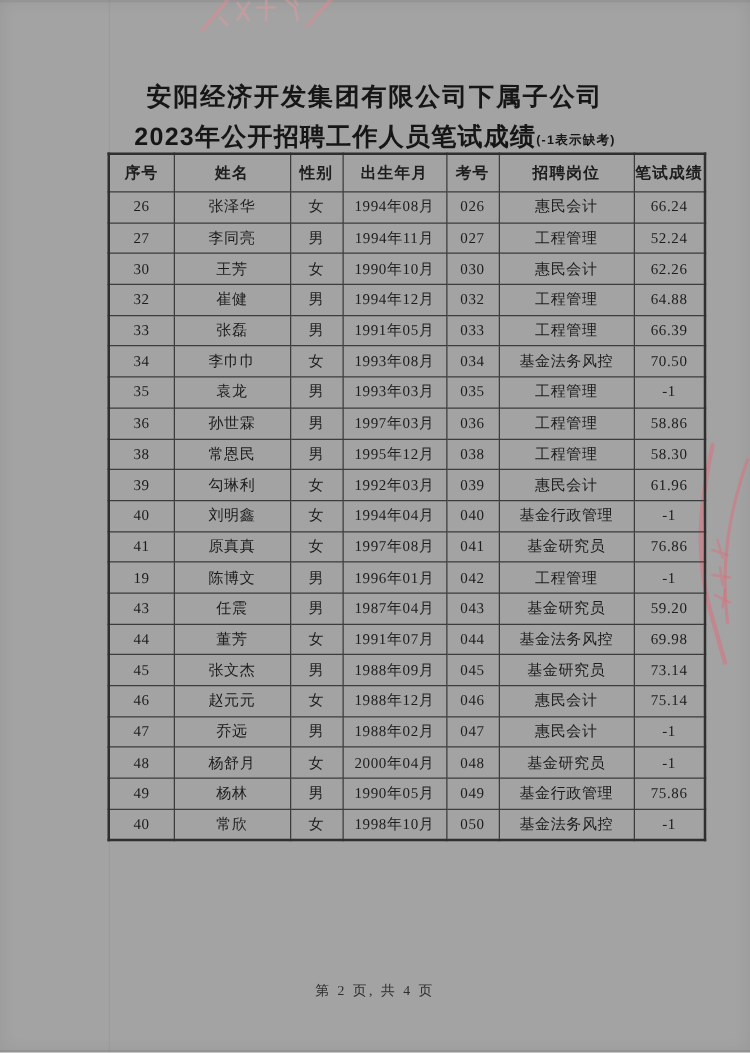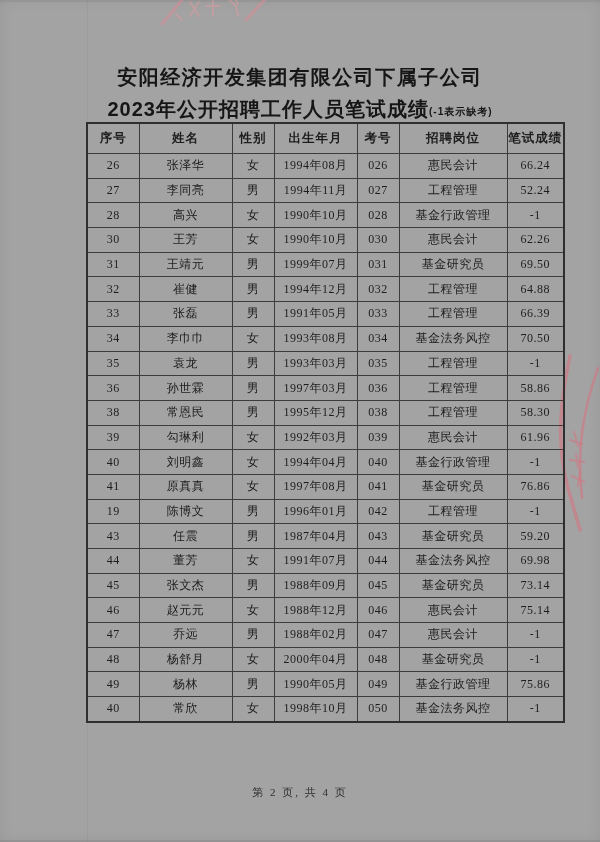--- a/index.html
+++ b/index.html
@@ -135,45 +135,27 @@
         <tr>
           <td>27</td>
           <td>李同亮</td>
           <td>男</td>
           <td>1994年11月</td>
           <td>027</td>
           <td>工程管理</td>
           <td>52.24</td>
         </tr>
         <tr>
-          <td>28</td>
-          <td>高兴</td>
-          <td>女</td>
-          <td>1990年10月</td>
-          <td>028</td>
-          <td>基金行政管理</td>
-          <td>-1</td>
-        </tr>
-        <tr>
           <td>30</td>
           <td>王芳</td>
           <td>女</td>
           <td>1990年10月</td>
           <td>030</td>
           <td>惠民会计</td>
           <td>62.26</td>
-        </tr>
-        <tr>
-          <td>31</td>
-          <td>王靖元</td>
-          <td>男</td>
-          <td>1999年07月</td>
-          <td>031</td>
-          <td>基金研究员</td>
-          <td>69.50</td>
         </tr>
         <tr>
           <td>32</td>
           <td>崔健</td>
           <td>男</td>
           <td>1994年12月</td>
           <td>032</td>
           <td>工程管理</td>
           <td>64.88</td>
         </tr>

